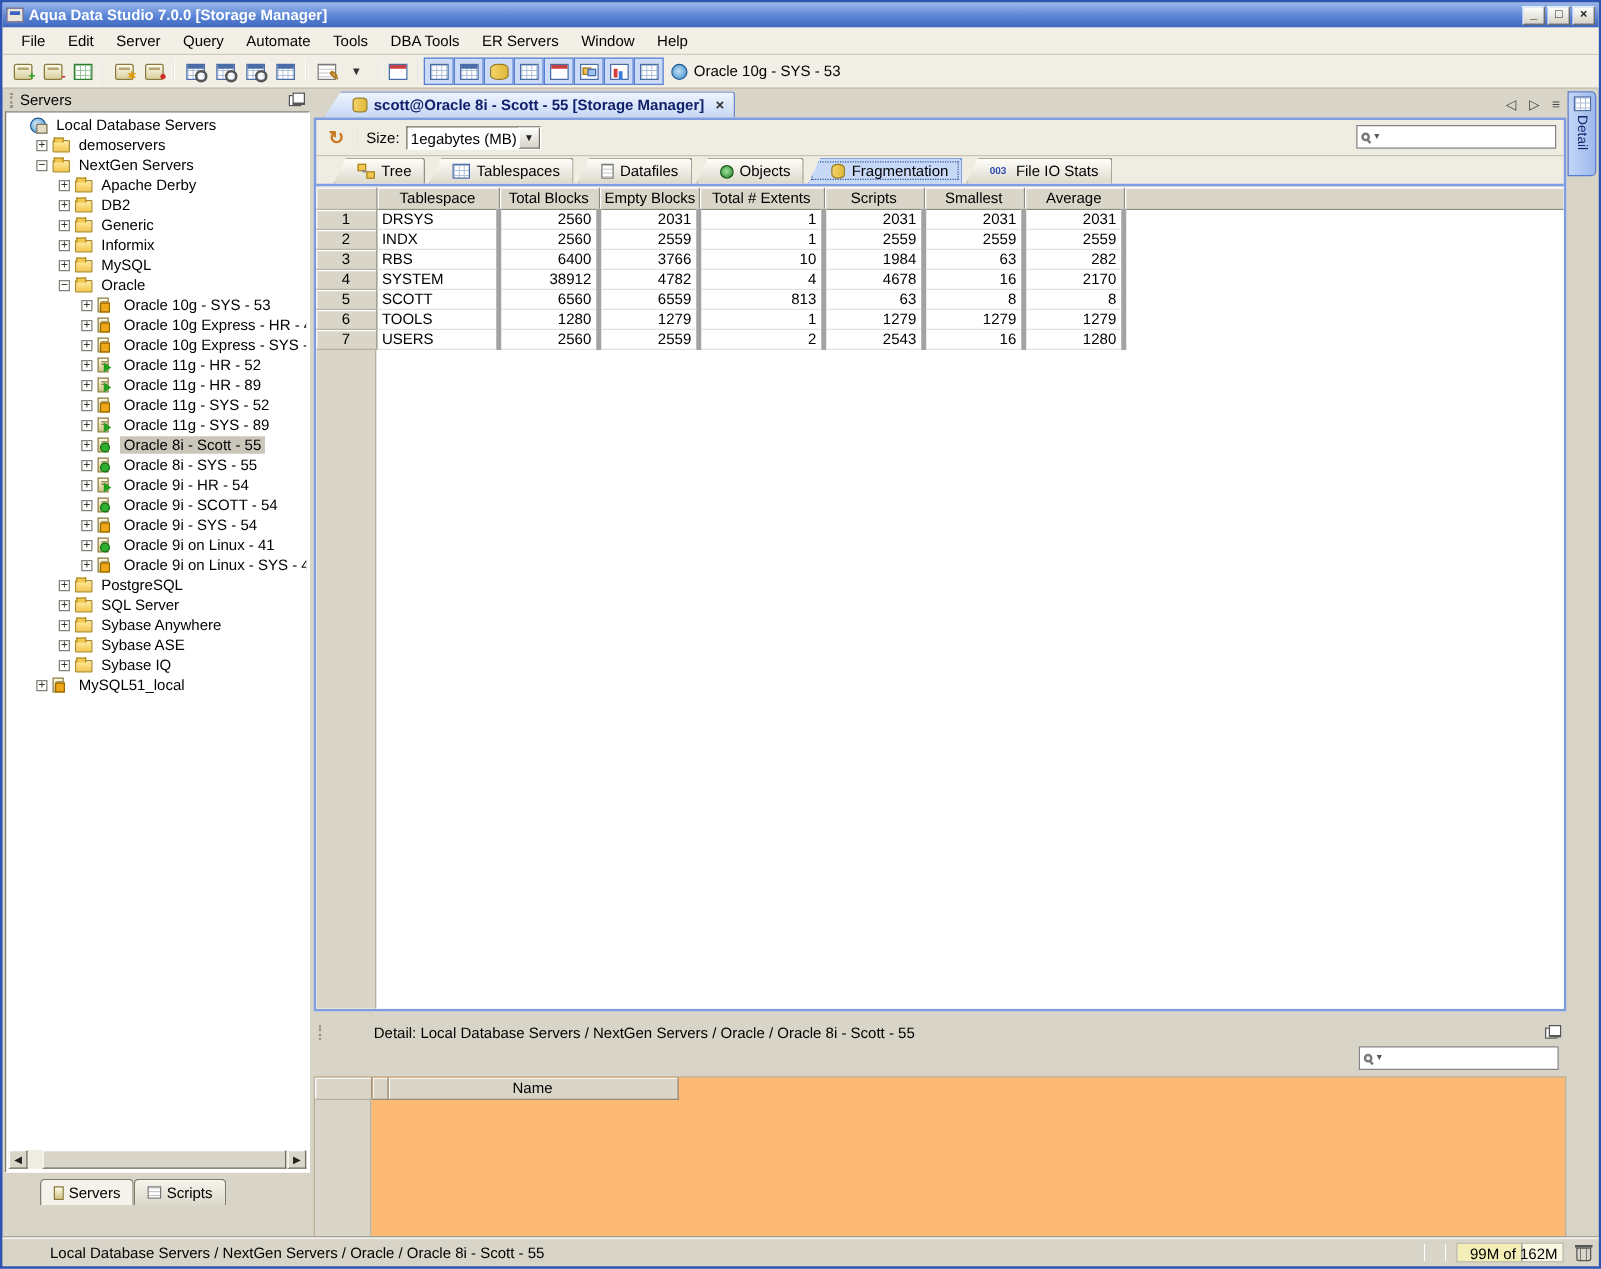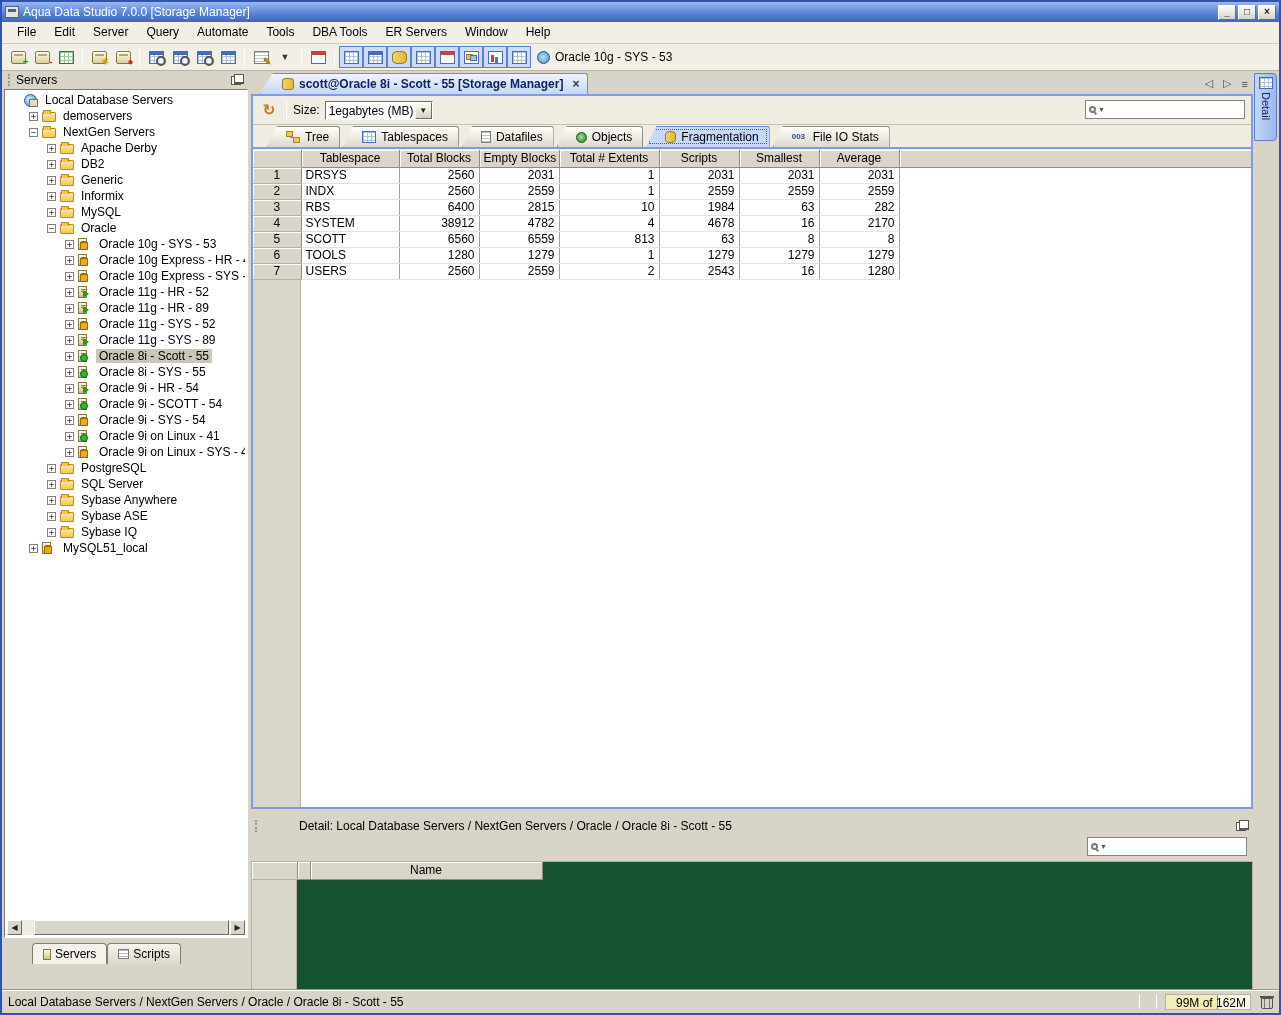--- a/index.html
+++ b/index.html
@@ -5,25 +5,25 @@
   * { box-sizing: border-box; margin:0; padding:0; }
   html,body { width:1281px; height:1015px; }
   body { font-family:"Liberation Sans", sans-serif; font-size:11px; color:#000; background:#d8d4c8; }
 
   .window { position:absolute; inset:0; border:2px solid #2d54b4; background:#d8d4c8; overflow:hidden; }
 
   
   .titlebar { height:20px; background:linear-gradient(#9cb8ea,#5b85d6 55%,#3e66c0); display:flex; align-items:center; padding:0 3px; }
   .title-ico { width:14px; height:12px; background:#e8e4d8; border:1px solid #5a5a8a; margin-right:4px; position:relative; }
   .title-ico::after { content:""; position:absolute; left:2px; top:2px; right:2px; height:3px; background:#3a62c0; }
-  .titlebar .ttext { color:#fff; font-weight:normal; font-size:12px; flex:1; white-space:nowrap; }
+  .titlebar .ttext { color:#fff; font-weight:bold; font-size:12px; flex:1; white-space:nowrap; }
   .winbtn { width:18px; height:15px; margin-left:2px; background:linear-gradient(#fdfdfa,#d6d2c6); border:1px solid; border-color:#fff #6f6d63 #6f6d63 #fff; font-size:10px; line-height:12px; text-align:center; font-weight:bold; color:#222; }
 
   
-  .menubar { height:22px; background:#f2f0e6; border-bottom:1px solid #cfccbe; display:flex; align-items:flex-start; padding-left:6px; }
+  .menubar { height:22px; background:#f2f0e6; border-bottom:1px solid #cfccbe; display:flex; align-items:center; padding-left:6px; }
   .menu-item { padding:3px 9px; font-size:12px; }
   .toolbar { height:27px; background:#f2f0e6; border-bottom:1px solid #b9b6a7; display:flex; align-items:center; padding-left:4px; }
   .tsep { width:1px; height:18px; background:#b0ad9e; border-right:1px solid #fff; margin:0 4px; }
   .tbtn { width:24px; height:22px; display:flex; align-items:center; justify-content:center; background:transparent; border:1px solid transparent; position:relative; }
   .tbtn.pressed { background:#ccdbf7; border:1px solid #5a7ed0; }
   .ic { width:15px; height:13px; display:inline-block; position:relative; }
   .ic[data-badge]::after { content:attr(data-badge); position:absolute; right:-4px; bottom:-4px; font-size:10px; font-weight:bold; }
   .i-server { background:linear-gradient(#fdfbee,#d9cf9e); border:1px solid #8a7a3a; border-radius:2px; }
   .i-server::before { content:""; position:absolute; left:2px; top:2px; right:2px; height:2px; background:#b4a86e; }
   .i-grid, .i-win { background:#fff; border:1px solid #4a6da8;
@@ -117,41 +117,41 @@
   .ti-doc { width:10px; background:#fff; border:1px solid #7a7a7a; background-image:linear-gradient(#c4c4c4 1px,transparent 1px); background-size:100% 3px; }
   .ti-objects { border-radius:50%; width:11px; height:11px; background:radial-gradient(circle at 4px 4px,#9fe29f,#1f7e1f); border:1px solid #145a14; }
   .ti-frag { background:linear-gradient(90deg,#f4d468,#e0b838); border:1px solid #9a7c1e; border-radius:6px/4px; width:11px; }
   .ti-fileio { width:16px; font-size:8px; color:#2a4ab0; font-weight:bold; line-height:12px; }
 
   .grid-wrap { position:absolute; left:0; top:54px; right:0; bottom:0; background:#fff; overflow:hidden; }
   table.grid { border-collapse:collapse; table-layout:fixed; width:100%; }
   .grid th, .grid td { height:16px; font-weight:normal; font-size:12px; padding:0 4px; overflow:hidden; white-space:nowrap; }
   .grid th.hdr { background:#d9d5c9; border-right:1px solid #8e8b7f; border-bottom:1px solid #8e8b7f; box-shadow:inset 1px 1px 0 #fff; text-align:center; height:17px; }
   .grid th.rowhdr { background:#d9d5c9; border-right:1px solid #8e8b7f; border-bottom:1px solid #b5b2a5; box-shadow:inset 1px 1px 0 #fff; text-align:center; }
-  .grid td { border-right:1px solid #a3a3a3; border-bottom:1px solid #e2e2e2; }
+  .grid td { border-right:4px solid #a3a3a3; border-bottom:1px solid #e2e2e2; }
   .grid td.num { text-align:right; }
   .grid td.fill, .grid th.fillh { border:none; background:transparent; }
   .grid th.fillh { background:#d9d5c9; border-bottom:1px solid #8e8b7f; box-shadow:inset 1px 1px 0 #fff; }
   .rowhdr-strip { position:absolute; left:0; width:48px; top:0; bottom:0; background:#d9d5c9; border-right:1px solid #b5b2a5; z-index:0; }
 
   
   .detail-panel { position:absolute; left:0; top:746px; right:1px; bottom:0; }
   .dp-hdr { height:18px; display:flex; align-items:center; padding:0 4px;gap:36px; }
   .dp-hdr .ph-title { flex:1; font-size:12px; }
   .dp-toolbar { height:24px; position:relative; }
-  .dp-body { position:absolute; left:0; right:0; top:44px; bottom:0; background:#14532d; border:1px solid #b5b2a5; }
+  .dp-body { position:absolute; left:0; right:0; top:44px; bottom:0; background:#fdba74; border:1px solid #b5b2a5; }
 
   
   .right-strip { position:absolute; right:0; top:0; width:27px; bottom:0; }
   .side-tab { position:absolute; left:2px; top:2px; width:23px; height:68px; background:linear-gradient(90deg,#c3d6f7,#9db9ec); border:1px solid #5a7ed0; border-radius:0 4px 4px 0; display:flex; flex-direction:column; align-items:center; padding-top:3px; gap:3px; }
   .side-tab .st-text { writing-mode:vertical-rl; font-size:11px; color:#15256e; }
 
   
   .statusbar { position:absolute; left:0; bottom:0; right:0; height:23px; background:#d8d4c8; border-top:1px solid #fff; box-shadow:0 -1px 0 #9a978a; display:flex; align-items:center; padding:0 6px; font-size:12px; }
-  .sb-path { flex:1; }
+  .sb-path { flex:1;margin-left:32px; }
   .sb-sep { width:1px; height:14px; background:#9a978a; border-right:1px solid #fff; margin:0 8px; }
   .mem-field { width:86px; height:16px; background:
       linear-gradient(#8a8a8a,#8a8a8a) 61% 0/1px 100% no-repeat,
       linear-gradient(#f2eeb6,#f2eeb6) 0 0/61% 100% no-repeat,
       #faf8e2; border:1px solid #b5b2a5; text-align:right; padding:1px 4px 0 0; font-size:12px; }
   .trash { width:12px; height:13px; position:relative; margin-left:10px; }
   .trash::before { content:""; position:absolute; left:0; right:0; top:2px; bottom:0; border:1px solid #555; border-radius:0 0 2px 2px;
       background:repeating-linear-gradient(90deg,transparent 0 2px,#777 2px 3px,transparent 3px 5px); }
   .trash::after { content:""; position:absolute; left:-1px; right:-1px; top:0; height:2px; background:#555; }
 </style>
@@ -588,21 +588,21 @@
                   <td class="num">1</td>
                   <td class="num">2559</td>
                   <td class="num">2559</td>
                   <td class="num">2559</td>
                   <td class="fill"></td>
                 </tr>
                 <tr>
                   <th class="rowhdr">3</th>
                   <td class="">RBS</td>
                   <td class="num">6400</td>
-                  <td class="num">2815</td>
+                  <td class="num">3766</td>
                   <td class="num">10</td>
                   <td class="num">1984</td>
                   <td class="num">63</td>
                   <td class="num">282</td>
                   <td class="fill"></td>
                 </tr>
                 <tr>
                   <th class="rowhdr">4</th>
                   <td class="">SYSTEM</td>
                   <td class="num">38912</td>

